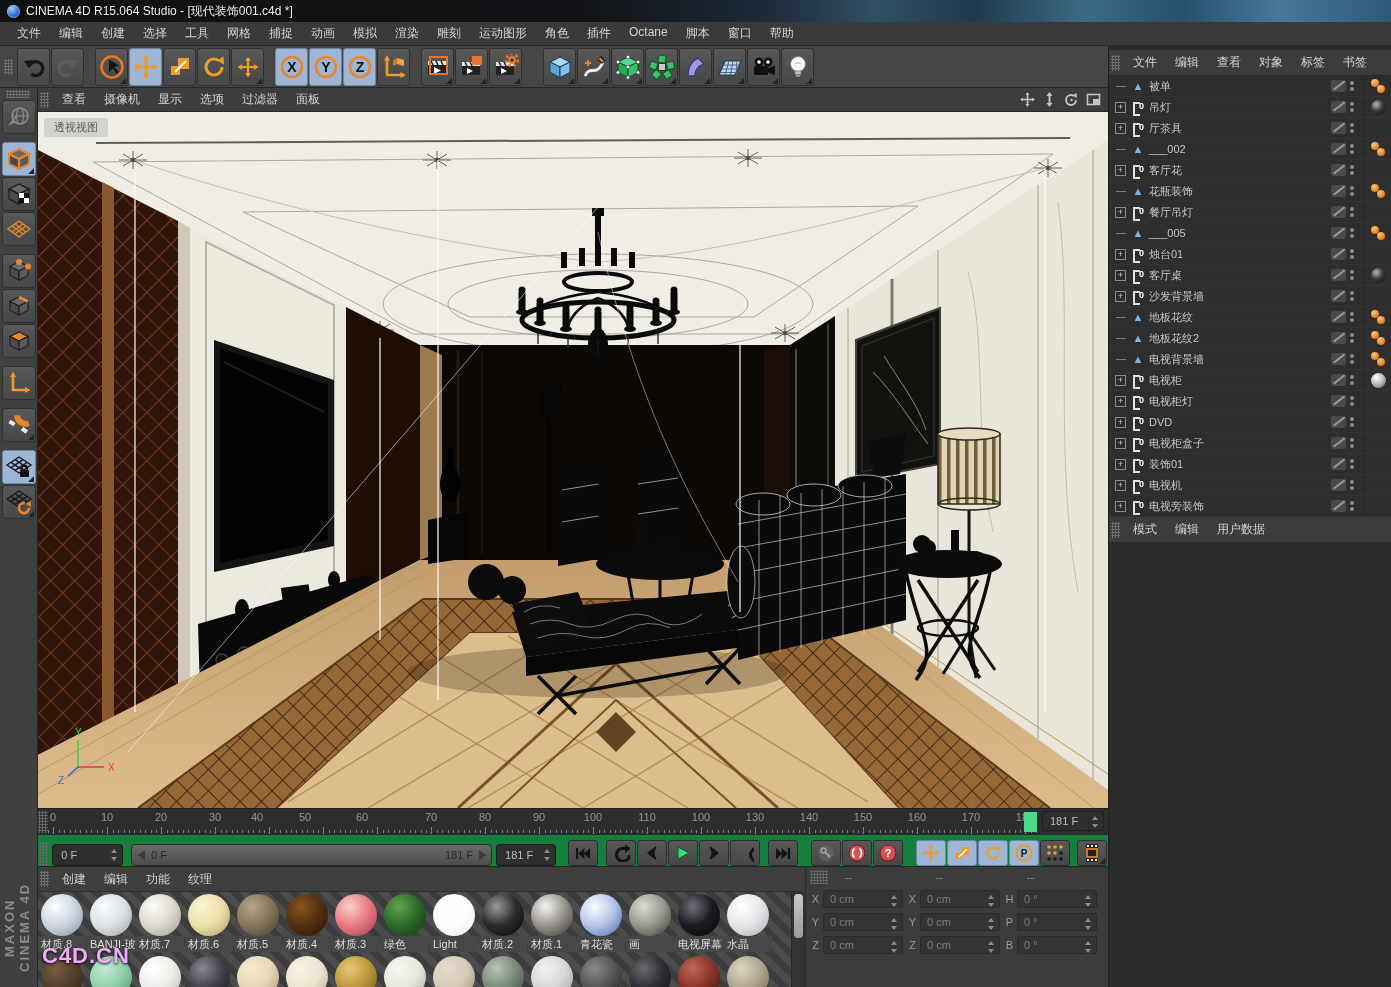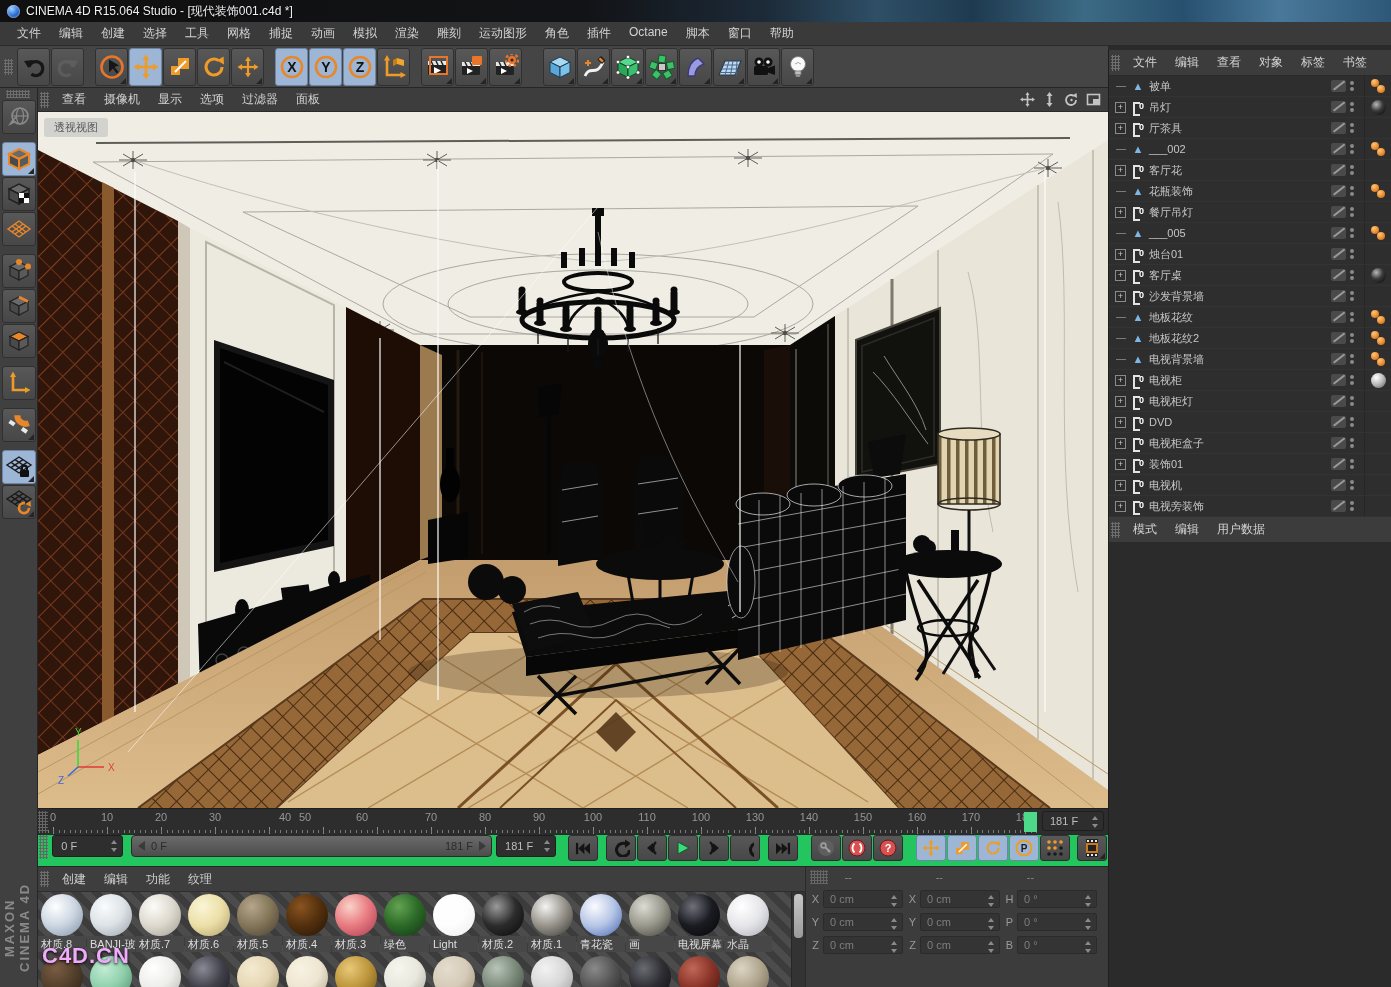--- a/index.html
+++ b/index.html
@@ -55,22 +55,22 @@
     background:repeating-linear-gradient(90deg,#7a7a7a 0 1px,transparent 1px 5.4px);}
   #ruler-marker{position:absolute;left:986px;top:3px;width:13px;height:20px;background:#4ed98a;}
   #ruler-grip{position:absolute;left:0;top:2px;width:10px;height:22px;
     background:radial-gradient(#666 1px,transparent 1.2px);background-size:3px 3px;}
   #frame-spinner{position:absolute;right:4px;top:2px;width:62px;height:20px;background:#2e2e2e;border:1px solid #1e1e1e;
     border-radius:3px;color:#bdbdbd;font-size:11px;display:flex;align-items:center;padding-left:7px;box-sizing:border-box;}
   .spin-arrows{position:absolute;right:4px;top:4px;width:7px;height:12px;}
   .spin-arrows::before{content:'';position:absolute;top:0;left:0;border-left:3.5px solid transparent;border-right:3.5px solid transparent;border-bottom:4px solid #8a8a8a;}
   .spin-arrows::after{content:'';position:absolute;bottom:0;left:0;border-left:3.5px solid transparent;border-right:3.5px solid transparent;border-top:4px solid #8a8a8a;}
   
-  #transport{left:38px;top:834px;width:1070px;height:32px;background:#22c55e;border-top:1px solid #2a2a2a;
-    display:flex;align-items:flex-start;box-sizing:border-box;}
+  #transport{left:38px;top:834px;width:1070px;height:32px;background:#15803d;border-top:1px solid #2a2a2a;
+    display:flex;align-items:flex-end;box-sizing:border-box;}
   #tr-grip{width:10px;height:24px;margin-left:1px;background:radial-gradient(#666 1px,transparent 1.2px);background-size:3px 3px;}
   .framebox{position:relative;width:76px;height:22px;background:#2e2e2e;border:1px solid #1e1e1e;border-radius:3px;
     color:#bdbdbd;font-size:11px;display:flex;align-items:center;padding-left:8px;box-sizing:border-box;margin-left:4px;}
   #range-slider{position:relative;width:392px;height:22px;margin-left:8px;border-radius:4px;
     background:linear-gradient(#6a6a6a,#4c4c4c);border:1px solid #2a2a2a;
     display:flex;align-items:center;color:#2b2b2b;font-size:11px;box-sizing:border-box;}
   #range-slider .rl{margin-left:6px;} #range-slider .rr{margin-left:auto;margin-right:6px;}
   .tri-l{width:0;height:0;border-top:5px solid transparent;border-bottom:5px solid transparent;border-right:7px solid #3a3a3a;margin-left:6px;}
   .tri-r{width:0;height:0;border-top:5px solid transparent;border-bottom:5px solid transparent;border-left:7px solid #3a3a3a;margin-right:5px;}
   .pbtn{width:30px;height:26px;margin-right:1px;border-radius:3px;flex:none;position:relative;
@@ -892,21 +892,21 @@
     <div id="ruler-grip"></div>
     <div id="ruler-ticks">
         <span class="tick" style="left:15px">0</span>
         <span class="tickline" style="left:15px"></span>
         <span class="tick" style="left:69px">10</span>
         <span class="tickline" style="left:69px"></span>
         <span class="tick" style="left:123px">20</span>
         <span class="tickline" style="left:123px"></span>
         <span class="tick" style="left:177px">30</span>
         <span class="tickline" style="left:177px"></span>
-        <span class="tick" style="left:247px">40</span>
+        <span class="tick" style="left:219px">40</span>
         <span class="tickline" style="left:231px"></span>
         <span class="tick" style="left:267px">50</span>
         <span class="tickline" style="left:285px"></span>
         <span class="tick" style="left:324px">60</span>
         <span class="tickline" style="left:339px"></span>
         <span class="tick" style="left:393px">70</span>
         <span class="tickline" style="left:393px"></span>
         <span class="tick" style="left:447px">80</span>
         <span class="tickline" style="left:447px"></span>
         <span class="tick" style="left:501px">90</span>

